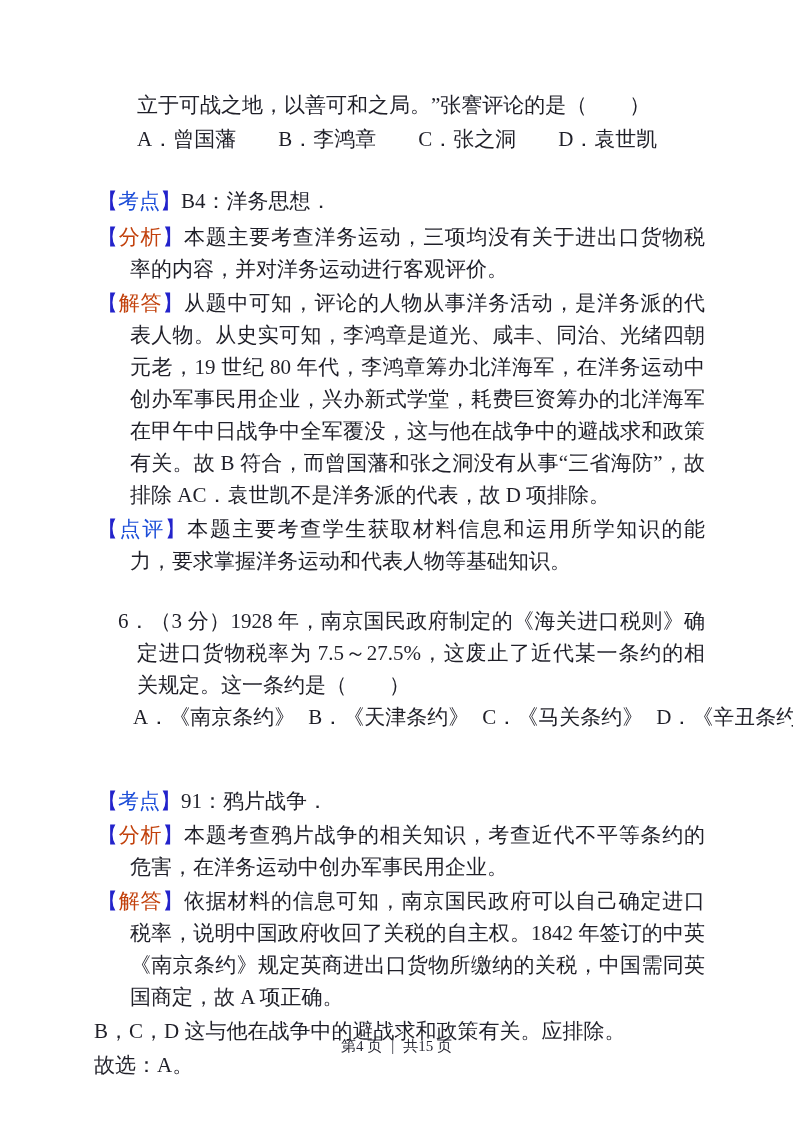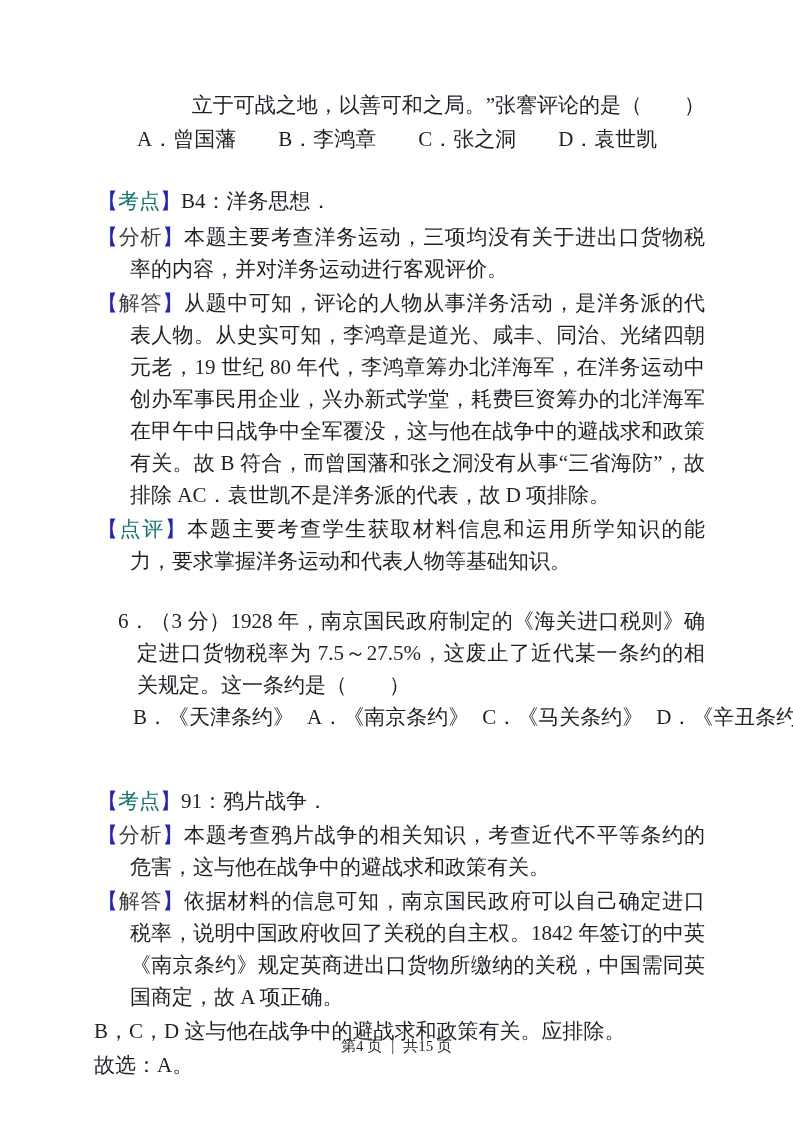--- a/index.html
+++ b/index.html
@@ -11,37 +11,37 @@
     font-family:"Liberation Serif","DejaVu Serif",serif;
     font-size:21px;
     line-height:32px;
     color:#1f1f28;
     overflow:hidden;
   }
   .content { position:absolute; top:0; left:0; right:0; padding:89px 88px 0 0; }
   p { margin:0; }
   .p-hang   { margin-left:130px; text-indent:-33px; text-align:justify; }
   .p-flush  { margin-left:94px; }
-  .q5-tail  { margin-left:137px;text-align:right; }
+  .q5-tail  { margin-left:137px; }
   .q5-opts  { margin-left:137px; margin-top:2px; display:flex; gap:42px; white-space:nowrap; }
   .q5-kaodian  { margin-top:30px; }
   .q5-fenxi    { margin-top:4px; }
   .q5-jieda    { margin-top:2px; }
   .q5-guxuan   { margin-top:2px; }
   .q5-dianping { margin-top:2px; }
   .q6-stem  { margin-left:137px; margin-top:28px; text-indent:-19px; text-align:justify; }
   .q6-opts  { margin-left:133px; display:flex; gap:13px; white-space:nowrap; }
   .q6-kaodian { margin-top:52px; }
   .q6-fenxi   { margin-top:2px; }
   .q6-jieda   { margin-top:2px; }
   .q6-exclude { margin-top:2px; }
   .q6-guxuan  { margin-top:2px; }
   .tag .tb  { color:#2323cb; }
-  .tag .tr  { color:#0f766e; }
-  .tag .tl  { color:#404040; }
+  .tag .tr  { color:#1d4ed8; }
+  .tag .tl  { color:#c2410c; }
   .footer {
     position:absolute; left:0; right:0; top:1036px;
     display:flex; justify-content:center; align-items:flex-end; gap:9px;
     font-size:15px; line-height:20px; color:#272733;
   }
 </style>
 </head>
 <body>
 
 <div class="page">
@@ -61,29 +61,29 @@
     <p class="p-hang q5-fenxi"><span class="tag"><span class="tb">【</span><span class="tl">分析</span><span class="tb">】</span></span><span>本题主要考查洋务运动，三项均没有关于进出口货物税率的内容，并对洋务运动进行客观评价。</span></p>
 
     <p class="p-hang q5-jieda"><span class="tag"><span class="tb">【</span><span class="tl">解答</span><span class="tb">】</span></span><span>从题中可知，评论的人物从事洋务活动，是洋务派的代表人物。从史实可知，李鸿章是道光、咸丰、同治、光绪四朝元老，19 世纪 80 年代，李鸿章筹办北洋海军，在洋务运动中创办军事民用企业，兴办新式学堂，耗费巨资筹办的北洋海军在甲午中日战争中全军覆没，这与他在战争中的避战求和政策有关。故 B 符合，而曾国藩和张之洞没有从事“三省海防”，故排除 AC．袁世凯不是洋务派的代表，故 D 项排除。</span></p>
 
 
     <p class="p-hang q5-dianping"><span class="tag"><span class="tb">【</span><span class="tr">点评</span><span class="tb">】</span></span><span>本题主要考查学生获取材料信息和运用所学知识的能力，要求掌握洋务运动和代表人物等基础知识。</span></p>
 
     <p class="q6-stem"><span>6．</span><span>（3 分）</span><span>1928 年，南京国民政府制定的《海关进口税则》确定进口货物税率为 7.5～27.5%，这废止了近代某一条约的相关规定。这一条约是（　　）</span></p>
 
     <div class="q6-opts">
+      <span>A．《南京条约》</span>
       <span>B．《天津条约》</span>
-      <span>A．《南京条约》</span>
       <span>C．《马关条约》</span>
       <span>D．《辛丑条约》</span>
     </div>
 
     <p class="p-hang q6-kaodian"><span class="tag"><span class="tb">【</span><span class="tr">考点</span><span class="tb">】</span></span><span>91：鸦片战争．</span></p>
 
-    <p class="p-hang q6-fenxi"><span class="tag"><span class="tb">【</span><span class="tl">分析</span><span class="tb">】</span></span><span>本题考查鸦片战争的相关知识，考查近代不平等条约的危害，这与他在战争中的避战求和政策有关。</span></p>
+    <p class="p-hang q6-fenxi"><span class="tag"><span class="tb">【</span><span class="tl">分析</span><span class="tb">】</span></span><span>本题考查鸦片战争的相关知识，考查近代不平等条约的危害，在洋务运动中创办军事民用企业。</span></p>
 
     <p class="p-hang q6-jieda"><span class="tag"><span class="tb">【</span><span class="tl">解答</span><span class="tb">】</span></span><span>依据材料的信息可知，南京国民政府可以自己确定进口税率，说明中国政府收回了关税的自主权。1842 年签订的中英《南京条约》规定英商进出口货物所缴纳的关税，中国需同英国商定，故 A 项正确。</span></p>
 
     <p class="p-flush q6-exclude">B，C，D 这与他在战争中的避战求和政策有关。应排除。</p>
 
     <p class="p-flush q6-guxuan">故选：A。</p>
 
   </div>
 
   <div class="footer">

